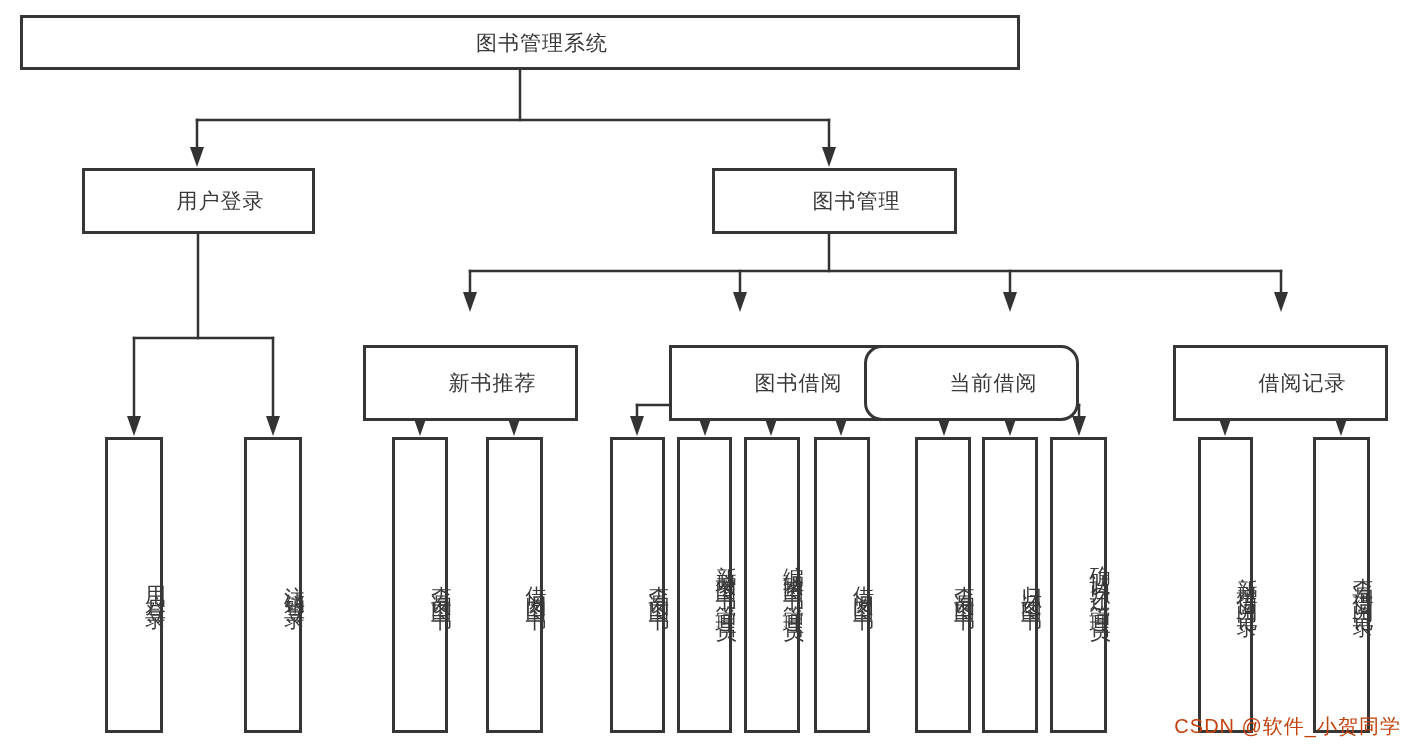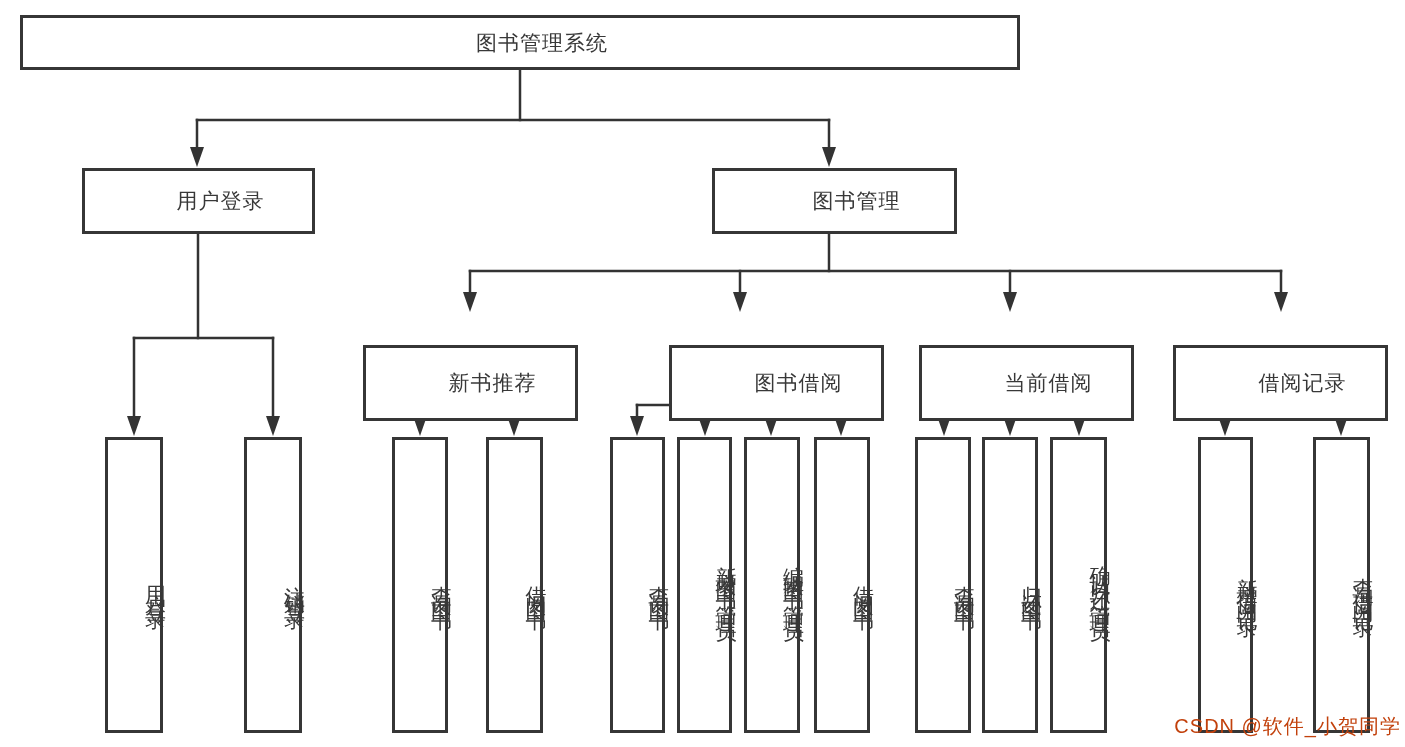--- a/index.html
+++ b/index.html
@@ -164,21 +164,21 @@
   <div class="node node-l2" style="left:712px; width:245px;">
     <span>图书管理</span>
   </div>
 
   <div class="node node-l3" style="left:363px; width:215px;">
     <span>新书推荐</span>
   </div>
   <div class="node node-l3" style="left:669px; width:215px;">
     <span>图书借阅</span>
   </div>
-  <div class="node node-l3" style="left:919px; width:215px;">
+  <div class="node node-l3" style="left:864px; width:215px;border-radius:18px;">
     <span>当前借阅</span>
   </div>
   <div class="node node-l3" style="left:1173px; width:215px;">
     <span>借阅记录</span>
   </div>
 
   <div class="node leaf" style="left:105px; width:58px;">
     <span class="leaf-label">用户登录</span>
   </div>
   <div class="node leaf" style="left:244px; width:58px;">

